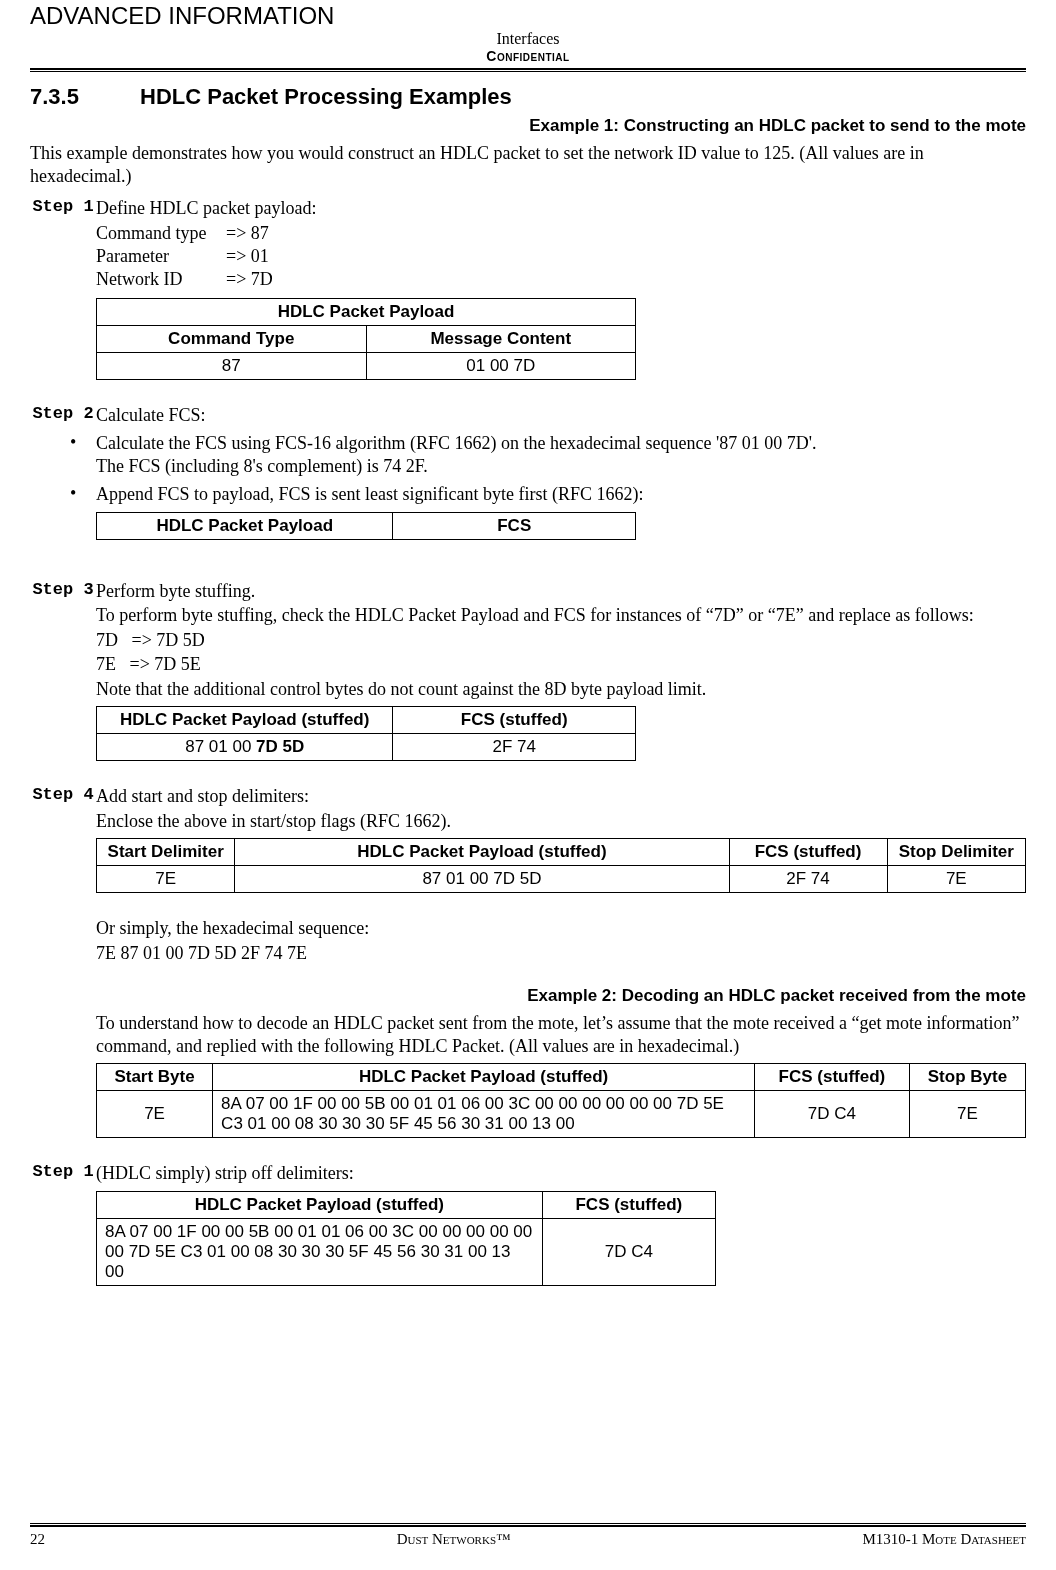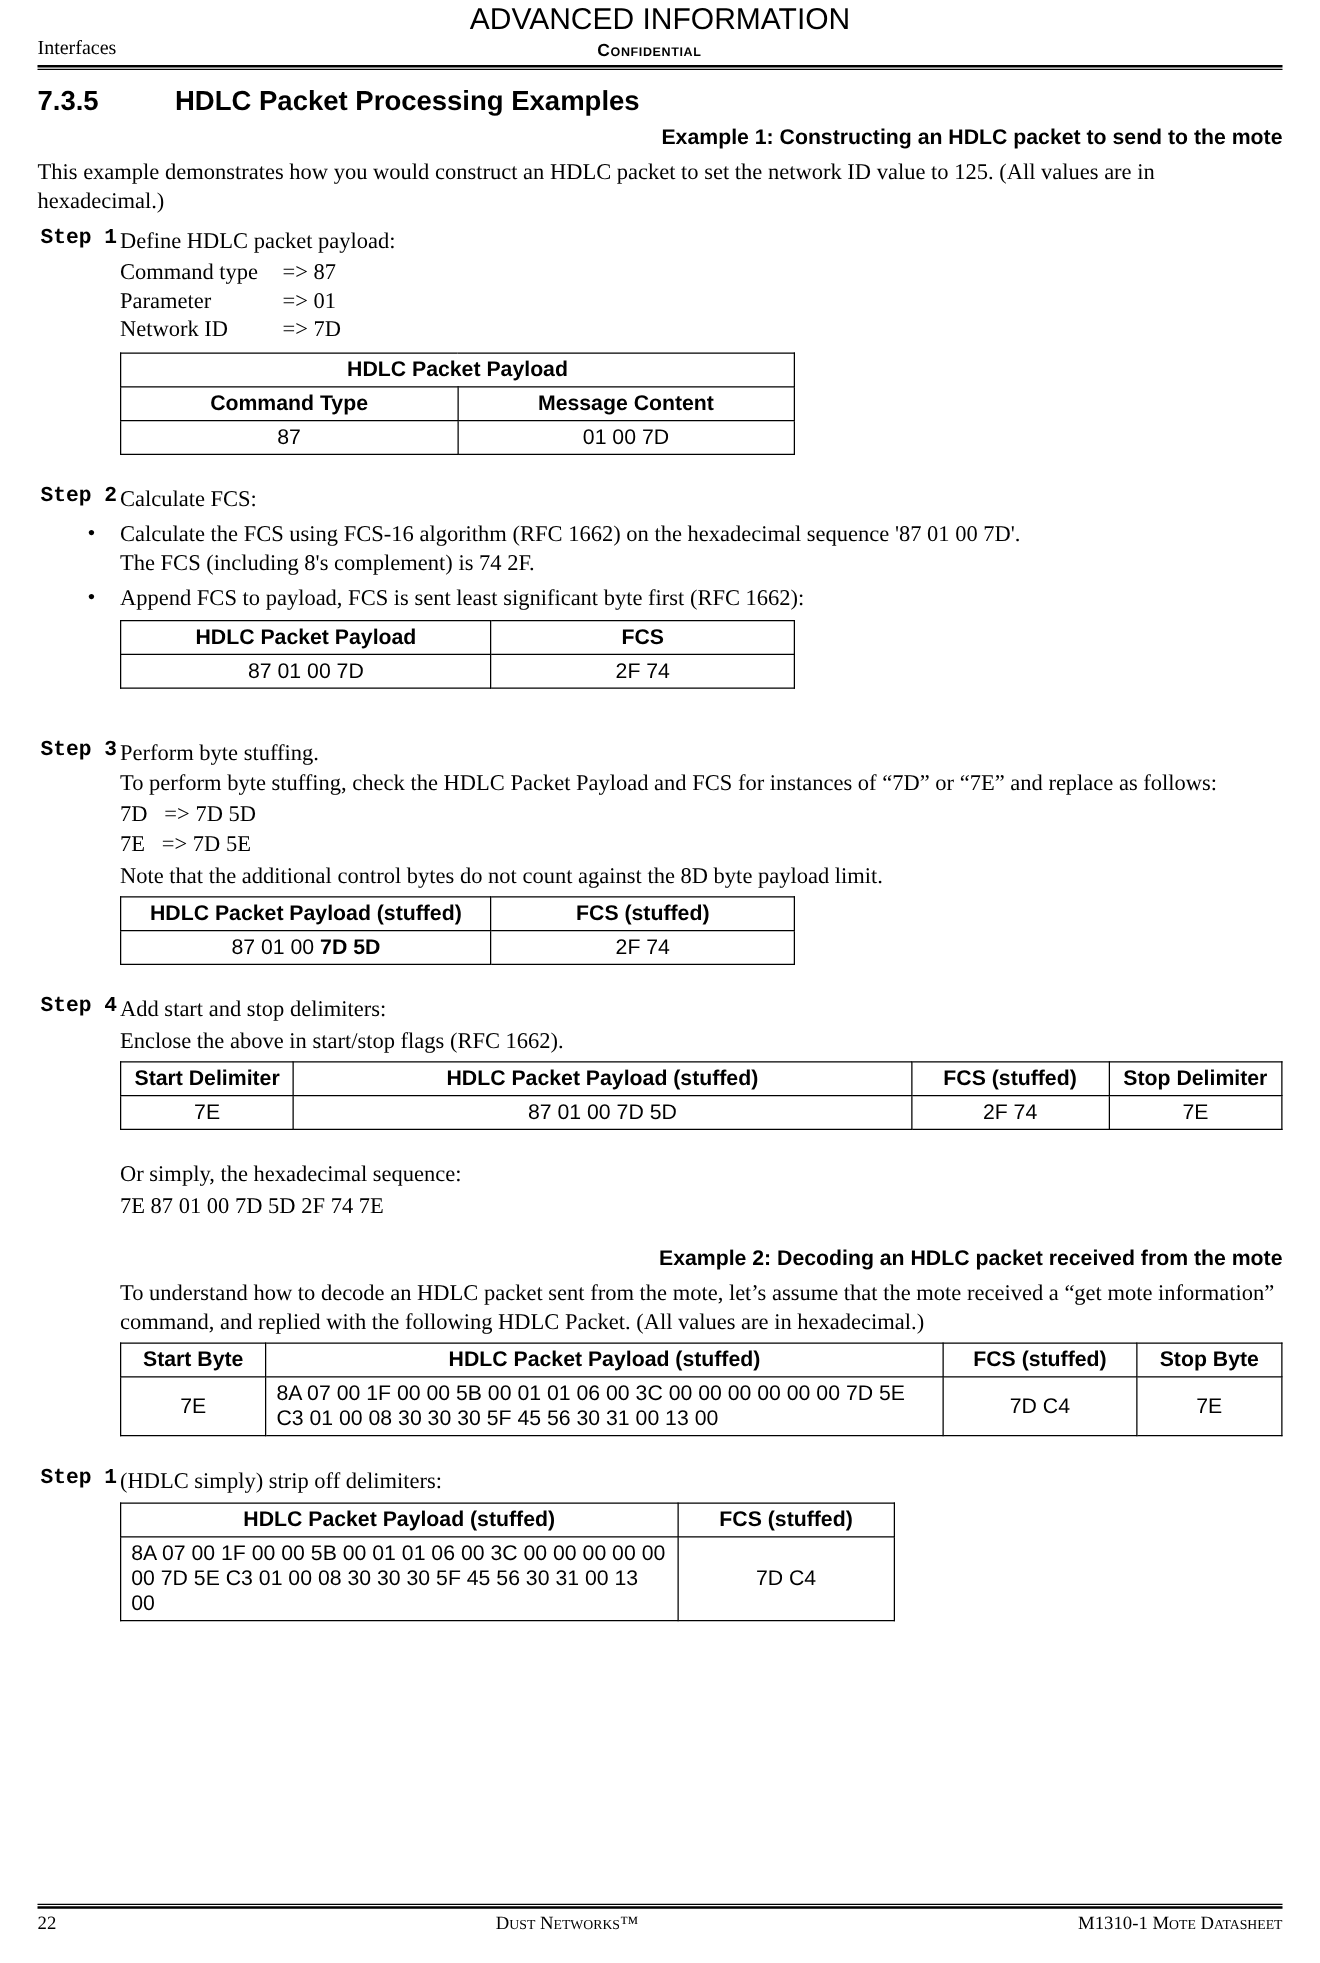--- a/index.html
+++ b/index.html
@@ -12,31 +12,32 @@
     background: #fff;
   }
   .page {
     width: 1056px;
     height: 1570px;
     position: relative;
     box-sizing: border-box;
     padding: 0 30px;
   }
   .hdr-adv {
-    text-align: center;
+    text-align: left;
     font-size: 24px;
     font-family: Arial, Helvetica, sans-serif;
     padding-top: 2px;
   }
   .hdr-row {
     display: flex;
     justify-content: space-between;
-    align-items: flex-end;
+    align-items: center;
     font-size: 16px;
     padding: 0 0 2px 0;
+    flex-direction: column;
   }
   .hdr-left { font-family: "Times New Roman", serif; }
   .hdr-conf {
     flex: 1;
     text-align: center;
     font-variant: small-caps;
     font-weight: bold;
     font-family: Liberation Sans, sans-serif;
     font-size: 14px;
     letter-spacing: 0.5px;
@@ -204,24 +205,20 @@
     <div class="bullet-dot">•</div>
     <div class="bullet-txt">Append FCS to payload, FCS is sent least significant byte first (RFC 1662):</div>
   </div>
 
   <table class="dt" style="width:540px">
     <tbody>
         <tr>
       <th style="width:55%">HDLC Packet Payload</th>
       <th style="width:45%">FCS</th>
     </tr>
-    <tr>
-      <td>87 01 00 7D</td>
-      <td>2F 74</td>
-    </tr>
   </tbody>
     </table>
 
   <div class="spacer-sm"></div>
 
   <div class="step-row">
     <div class="step-label">Step 3</div>
     <div class="step-body">Perform byte stuffing.</div>
   </div>
   <div class="note">To perform byte stuffing, check the HDLC Packet Payload and FCS for instances of “7D” or “7E” and replace as follows:</div>

